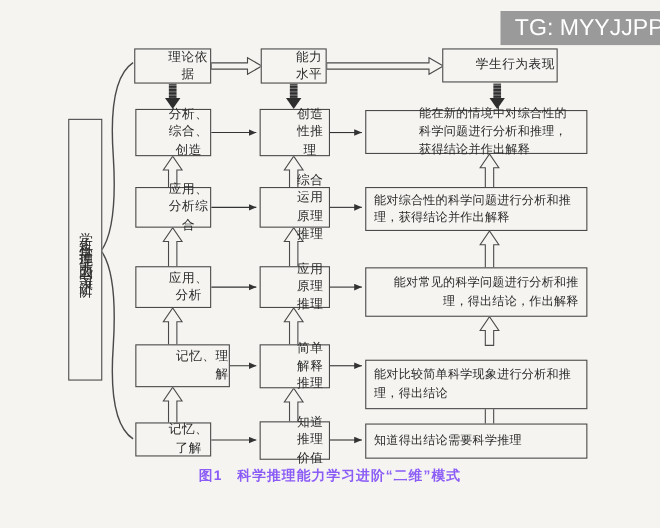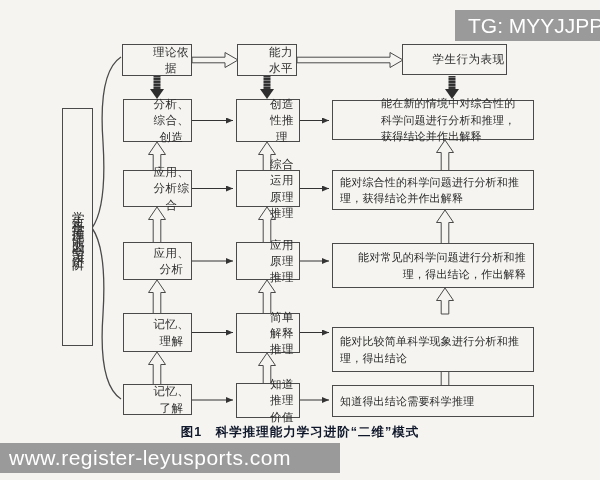--- a/index.html
+++ b/index.html
@@ -21,21 +21,21 @@
   .node.desc{
     justify-content:flex-start;text-align:left;
     padding:3px 7px;font-size:11px;line-height:1.5;letter-spacing:0.2px;
   }
   .node.vertical{
     writing-mode:vertical-rl;text-orientation:upright;
     letter-spacing:4px;font-size:12.5px;padding:6px 0;
   }
   .caption{
     position:absolute;left:0;top:424px;width:600px;
-    text-align:center;font-size:12.5px;font-weight:bold;color:#0f172a;
+    text-align:center;font-size:12.5px;font-weight:bold;color:#8b5cf6;
     letter-spacing:1px;
   }
   .wm{
     position:absolute;background:#9a9a9a;color:#ffffff;
     display:flex;align-items:center;
     font-family:"Liberation Sans",sans-serif;font-weight:400;
   }
   .wm-top{left:455px;top:10px;width:145px;height:31px;font-size:21px;padding-left:13px;}
   .wm-bottom{left:0;top:443px;width:331px;height:30px;font-size:21px;padding-left:9px;letter-spacing:0.5px;}
 </style>
@@ -113,26 +113,25 @@
   <div class="node desc" style="left:332px;top:100px;width:202px;height:40px;padding-left:48px;">能在新的情境中对综合性的科学问题进行分析和推理，获得结论并作出解释</div>
 
   <div class="node" style="left:123px;top:170px;width:69px;height:37px;">应用、分析综合</div>
   <div class="node" style="left:236px;top:170px;width:64px;height:37px;">综合运用原理推理</div>
   <div class="node desc" style="left:332px;top:170px;width:202px;height:40px;">能对综合性的科学问题进行分析和推理，获得结论并作出解释</div>
 
   <div class="node" style="left:123px;top:242px;width:69px;height:38px;">应用、分析</div>
   <div class="node" style="left:236px;top:242px;width:64px;height:38px;text-align:center;">应用原理推理</div>
   <div class="node desc" style="left:332px;top:243px;width:202px;height:45px;text-align:right;">能对常见的科学问题进行分析和推理，得出结论，作出解释</div>
 
-  <div class="node" style="left:123px;top:313px;width:69px;height:39px;">记忆、理解</div>
+  <div class="node" style="left:123px;top:313px;width:86px;height:39px;text-align:right;">记忆、理解</div>
   <div class="node" style="left:236px;top:313px;width:64px;height:40px;">简单解释推理</div>
   <div class="node desc" style="left:332px;top:327px;width:202px;height:45px;">能对比较简单科学现象进行分析和推理，得出结论</div>
 
   <div class="node" style="left:123px;top:384px;width:69px;height:31px;">记忆、了解</div>
   <div class="node" style="left:236px;top:383px;width:64px;height:35px;">知道推理价值</div>
   <div class="node desc" style="left:332px;top:385px;width:202px;height:32px;">知道得出结论需要科学推理</div>
 
   <div class="caption">图1　科学推理能力学习进阶“二维”模式</div>
 
   <div class="wm wm-top">TG: MYYJJPP</div>
-  <div class="wm wm-bottom">www.register-leyusports.com</div>
 
 </div>
 
 </body></html>

